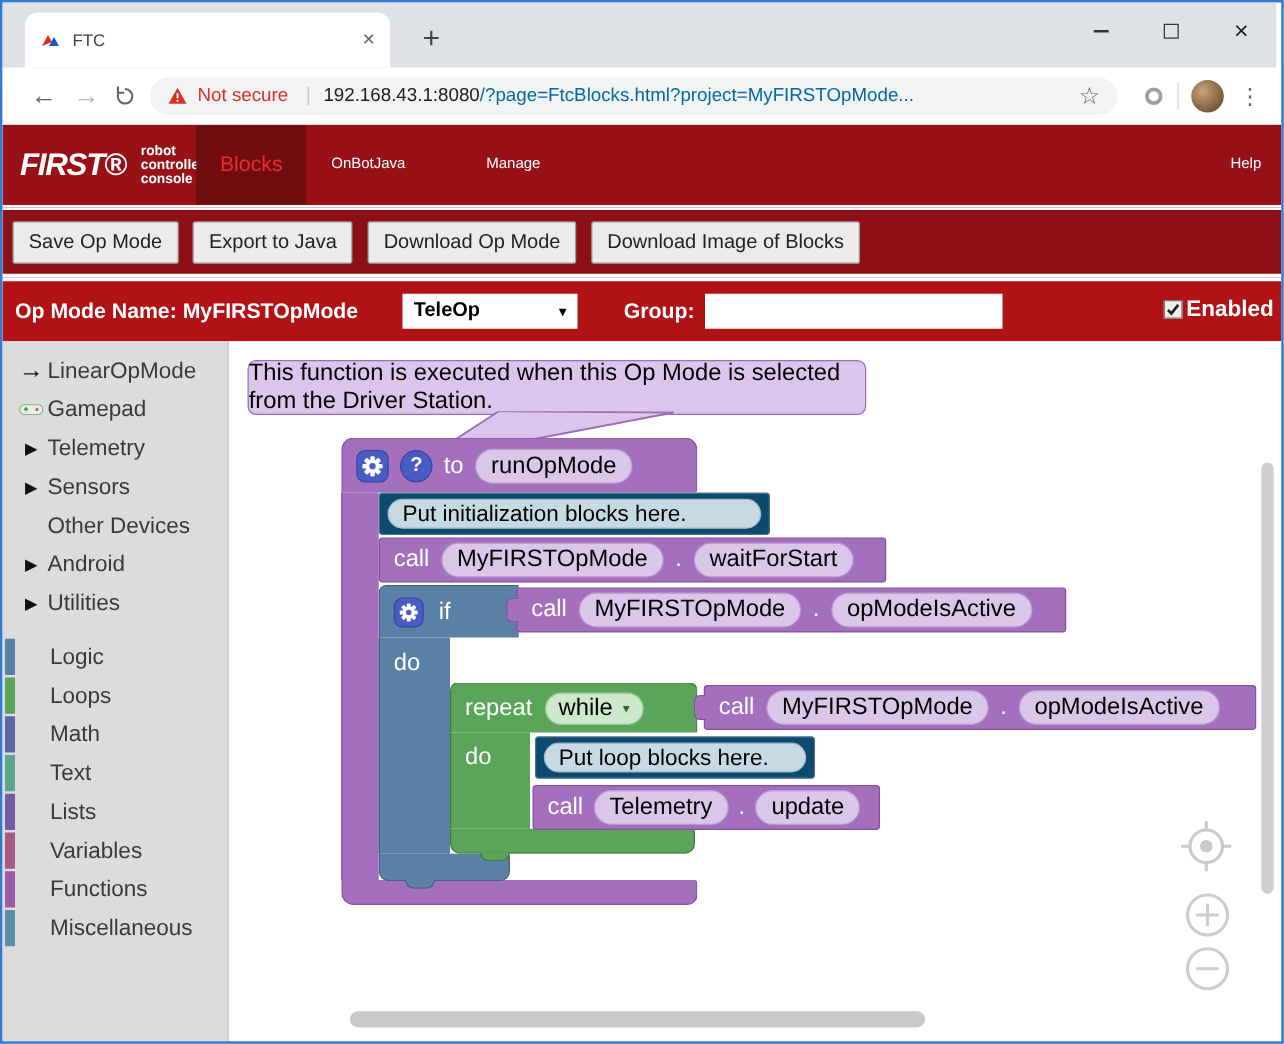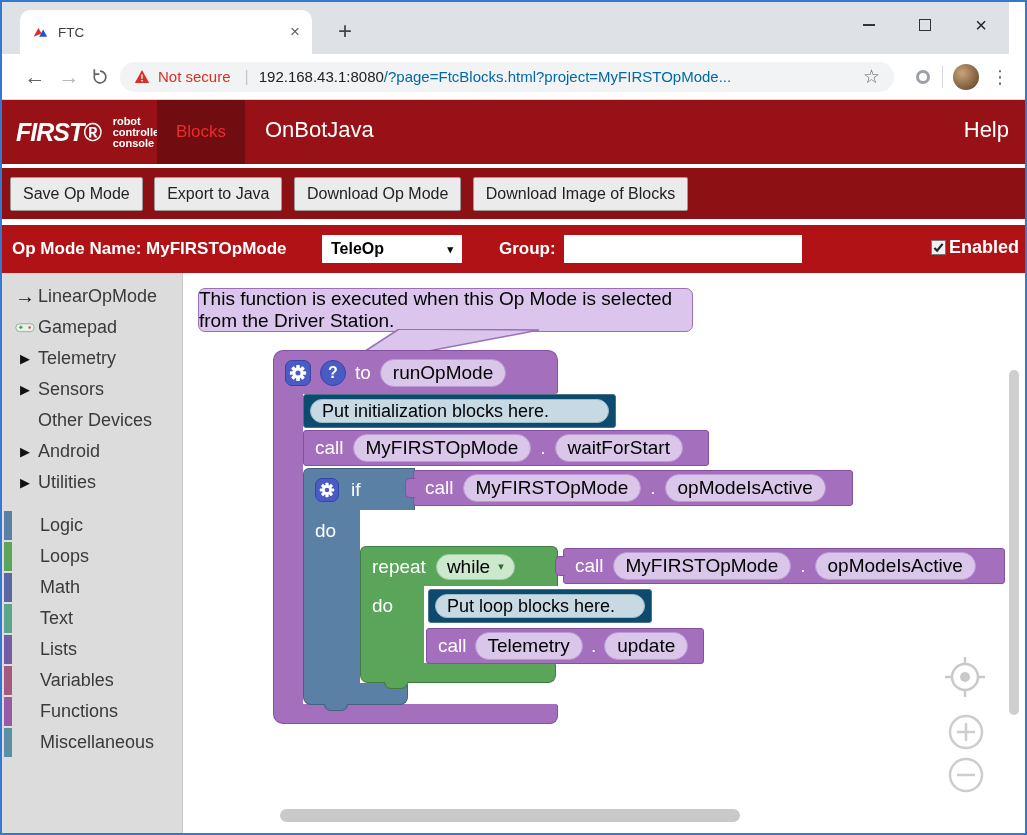--- a/index.html
+++ b/index.html
@@ -1,21 +1,21 @@
 <!DOCTYPE html>
 <html><head>
 <meta charset="utf-8">
 <style>
   * { margin:0; padding:0; box-sizing:border-box; }
   body { font-family:"Liberation Sans", sans-serif; background:#f0f0f0; }
   .window { position:relative; width:1027px; height:835px; background:#fff;
             border:2px solid #3279cf; overflow:hidden; }
 
   
-  .tabstrip { position:absolute; left:0; top:0; right:16px; height:64px; background:#dee1e6; }
+  .tabstrip { position:absolute; left:0; top:0; right:4px; height:64px; background:#dee1e6; }
   .tab { position:absolute; left:18px; top:8px; width:292px; height:44px; background:#fff;
          border-radius:10px 10px 0 0; display:flex; align-items:center; padding:0 12px; }
   .tab-title { flex:1; margin-left:10px; font-size:13.5px; color:#3c4043; }
   .tab-close { font-size:17px; color:#5f6368; cursor:pointer; }
   .newtab { position:absolute; left:328px; top:14px; width:30px; height:30px; display:flex;
             align-items:center; justify-content:center; font-size:24px; color:#444; }
   .win-controls { position:absolute; right:0; top:0; display:flex; height:46px; }
   .wbtn { width:56px; height:46px; display:flex; align-items:center; justify-content:center; color:#222; }
   .wbtn .min-line { width:12px; height:2px; background:#333; }
   .wbtn .max-box { width:12px; height:12px; border:1.5px solid #333; }
@@ -39,21 +39,21 @@
   .dots { font-size:18px; color:#5f6368; width:18px; text-align:center; }
 
   
   .appnav { position:absolute; left:0; top:98px; right:0; height:66px; background:#981116;
             border-bottom:2px solid #fff; color:#fff; }
   .brand { position:absolute; left:14px; top:0; height:64px; display:flex; align-items:center; }
   .brand-first { font-style:italic; font-weight:bold; font-size:25px; letter-spacing:-1px; }
   .brand-sub { margin-left:12px; font-size:11px; font-weight:bold; line-height:11px; }
   .nav-blocks { position:absolute; left:155px; top:0; width:88px; height:64px; background:#700d11;
                 display:flex; align-items:center; justify-content:center; color:#ee2b30; font-size:17px; }
-  .nav-item { position:absolute; top:0; height:60px; display:flex; align-items:center; font-size:22px; }
+  .nav-item { position:absolute; top:0; height:60px; display:flex; align-items:center; font-size:12px; }
   .nav-onbot { left:263px; } .nav-manage { left:387px; } .nav-help { right:16px; }
 
   .buttonrow { position:absolute; left:0; top:166px; right:0; height:54px; background:#8c1014;
                border-bottom:3px solid #fff; padding:9px 0 0 8px; }
   .tbtn { display:inline-block; background:#ebebeb; border:1px solid #9a9a9a; border-radius:2px;
           color:#222; font-size:16px; padding:7px 12px; margin-right:7px; }
 
   .opmodebar { position:absolute; left:0; top:223px; right:0; height:48px; background:#b01216; color:#fff; }
   .om-name { position:absolute; left:10px; top:14px; font-weight:bold; font-size:17px; }
   .om-select { position:absolute; left:320px; top:10px; width:140px; height:28px; background:#fff;
@@ -173,20 +173,21 @@
     <div class="brand">
       <span class="brand-first">FIRST®</span>
       <span class="brand-sub">
         <span>robot</span><br>
         <span>controller</span><br>
         <span>console</span>
       </span>
     </div>
     <div class="nav-blocks">Blocks</div>
     <div class="nav-item nav-onbot">OnBotJava</div>
+    <div class="nav-item nav-manage">Manage</div>
     <div class="nav-item nav-help">Help</div>
   </div>
 
   <div class="buttonrow">
     <button class="tbtn">Save Op Mode</button>
     <button class="tbtn">Export to Java</button>
     <button class="tbtn">Download Op Mode</button>
     <button class="tbtn">Download Image of Blocks</button>
   </div>
 

